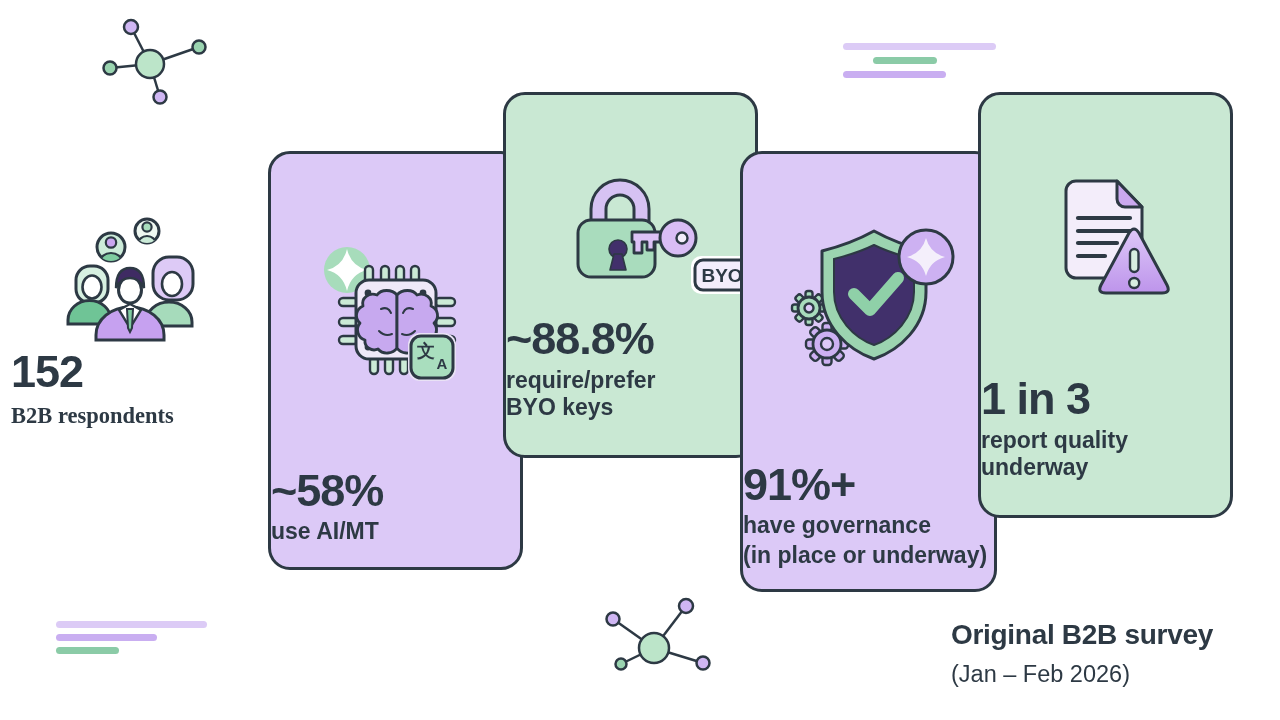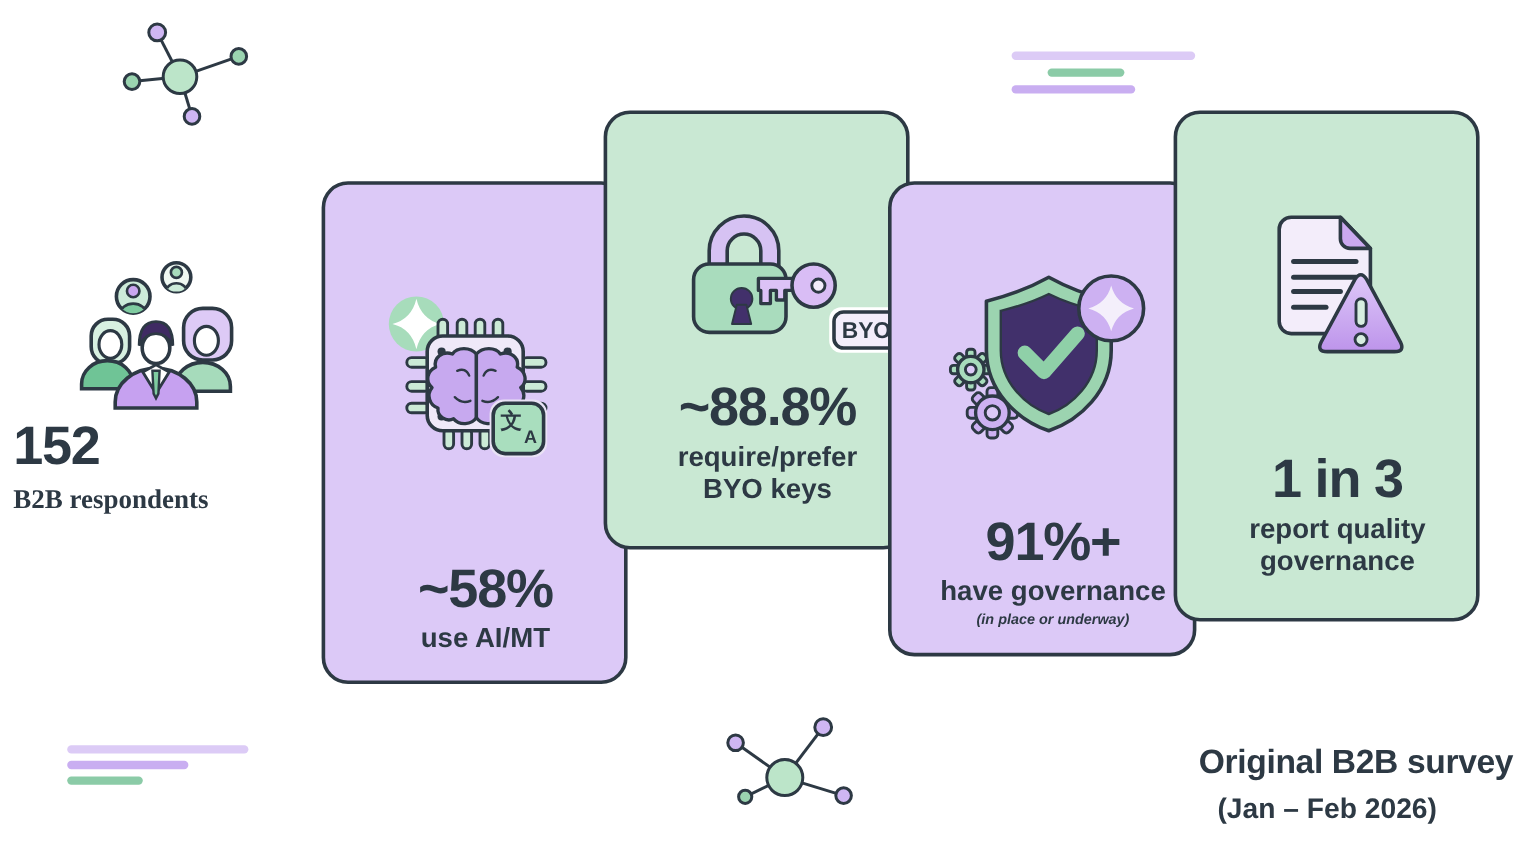--- a/index.html
+++ b/index.html
@@ -16,34 +16,34 @@
     position:relative;width:1280px;height:720px;background:#ffffff;overflow:hidden;
     font-family:"Liberation Sans","DejaVu Sans",sans-serif;color:var(--ink);
   }
   .card{
     position:absolute;border:3px solid var(--ink);border-radius:22px;
   }
   .card.purple{background:var(--card-purple);}
   .card.green{background:var(--card-green);}
   .card1{left:268px;top:151px;width:255px;height:419px;z-index:1;}
   .card2{left:503px;top:92px;width:255px;height:366px;z-index:2;}
-  .card3{left:740px;top:151px;width:257px;height:396px;z-index:3;}
+  .card3{left:740px;top:151px;width:257px;height:441px;z-index:3;}
   .card4{left:978px;top:92px;width:255px;height:426px;z-index:4;}
   .card-icon{position:absolute;}
-  .card-text{position:absolute;left:0;right:0;text-align:center;line-height:1.1;padding-left:18px;}
+  .card-text{position:absolute;left:0;right:0;text-align:left;line-height:1.1;}
   .stat{font-size:45px;font-weight:800;letter-spacing:-1px;}
   .sub{font-size:23px;font-weight:700;line-height:1.2;margin-top:3px;}
-  .note{font-size:12px;font-weight:700;margin-top:3px;font-style:italic;}
+  .note{font-size:23px;font-weight:700;margin-top:3px;}
   .respondents-icon{position:absolute;left:59px;top:206px;}
   .respondents-text{position:absolute;left:11px;top:346px;width:240px;text-align:left;}
   .respondents-text .stat{font-size:45px;}
   .respondents-text .sub{font-size:22.5px;margin-top:4px;font-family:Liberation Serif, serif;}
   .source{position:absolute;left:951px;top:621px;line-height:1;}
-  .source-title{font-size:28px;font-weight:800;letter-spacing:-0.3px;margin-left:48px;}
-  .source-period{font-size:23.5px;font-weight:700;margin-top:14px;text-align:center;}
+  .source-title{font-size:28px;font-weight:800;letter-spacing:-0.3px;}
+  .source-period{font-size:23.5px;font-weight:400;margin-top:14px;}
   .deco-line{position:absolute;height:7px;border-radius:4px;}
   .tr1{left:843px;top:43px;width:153px;background:var(--lav);}
   .tr2{left:873px;top:57px;width:64px;background:var(--grn);}
   .tr3{left:843px;top:71px;width:103px;background:var(--pur);}
   .bl1{left:56px;top:621px;width:151px;background:var(--lav);}
   .bl2{left:56px;top:634px;width:101px;background:var(--pur);}
   .bl3{left:56px;top:647px;width:63px;background:var(--grn);}
   .molecule{position:absolute;}
   svg text{font-family:"Liberation Sans","DejaVu Sans",sans-serif;}
 </style>
@@ -244,21 +244,21 @@
         <line x1="25" y1="58" x2="77" y2="58"></line>
         <line x1="25" y1="70" x2="64" y2="70"></line>
         <line x1="25" y1="83" x2="52" y2="83"></line>
       </g>
       <path d="M76,60 q5,-8 10,0 L114,112 q4,8 -5,8 H53 q-9,0 -5,-8 Z" fill="url(#triGrad)" stroke="#2d3944" stroke-width="3" stroke-linejoin="round"></path>
       <rect x="77" y="76" width="8.5" height="23" rx="4.2" fill="#d7eee0" stroke="#2d3944" stroke-width="2.4"></rect>
       <circle cx="81.2" cy="110" r="5" fill="#d7eee0" stroke="#2d3944" stroke-width="2.4"></circle>
     </svg>
     <div class="card-text" style="bottom:33px;">
       <div class="stat">1 in 3</div>
-      <div class="sub"><span>report quality</span><br><span>governance</span></div>
+      <div class="sub"><span>report quality</span><br><span>underway</span></div>
     </div>
   </div>
 
   <div>
     <div class="deco-line bl1"></div>
     <div class="deco-line bl2"></div>
     <div class="deco-line bl3"></div>
   </div>
 
   <svg class="molecule" style="left:598px;top:592px;" width="115" height="86" viewBox="0 0 115 86">

